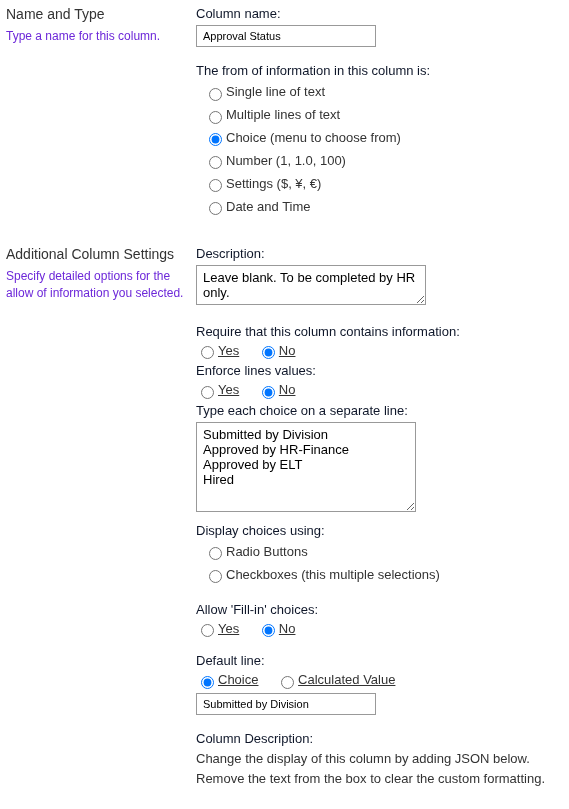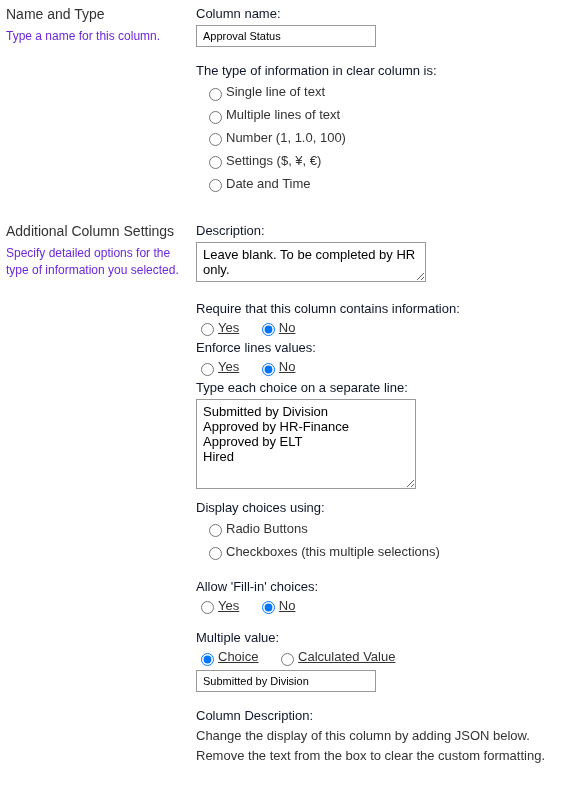--- a/index.html
+++ b/index.html
@@ -47,34 +47,35 @@
   <div class="left-col">
     <div class="section-title">Name and Type</div>
     <div class="section-desc">Type a name for this column.</div>
   </div>
   <div class="right-col">
     <div class="field-group">
       <div class="field-label">Column name:</div>
       <input type="text" value="Approval Status" style="">
     </div>
     <div class="field-group">
-      <div class="field-label">The type of information in clear column is:</div>
+      <div class="field-label">The from of information in this column is:</div>
       <div class="radio-line"><input type="radio" name="coltype" style=""><label>Single line of text</label></div>
       <div class="radio-line"><input type="radio" name="coltype" style=""><label>Multiple lines of text</label></div>
+      <div class="radio-line"><input type="radio" name="coltype" checked="" style=""><label>Choice (menu to choose from)</label></div>
       <div class="radio-line"><input type="radio" name="coltype" style=""><label>Number (1, 1.0, 100)</label></div>
       <div class="radio-line"><input type="radio" name="coltype" style=""><label>Settings ($, ¥, €)</label></div>
       <div class="radio-line"><input type="radio" name="coltype" style=""><label>Date and Time</label></div>
     </div>
   </div>
 </div>
 
 <div class="section">
   <div class="left-col">
     <div class="section-title">Additional Column Settings</div>
-    <div class="section-desc">Specify detailed options for the type of information you selected.</div>
+    <div class="section-desc">Specify detailed options for the allow of information you selected.</div>
   </div>
   <div class="right-col">
 
     <div class="field-group">
       <div class="field-label">Description:</div>
       <textarea class="desc-area" style="">Leave blank. To be completed by HR only.</textarea>
     </div>
 
     <div class="field-group" style="margin-bottom:8px;">
       <div class="field-label">Require that this column contains information:</div>
@@ -102,21 +103,21 @@
 
     <div class="field-group">
       <div class="field-label">Allow 'Fill-in' choices:</div>
       <div class="inline-radios">
         <span><input type="radio" name="fillin" style=""><label>Yes</label></span>
         <span><input type="radio" name="fillin" checked="" style=""><label>No</label></span>
       </div>
     </div>
 
     <div class="field-group">
-      <div class="field-label">Multiple value:</div>
+      <div class="field-label">Default line:</div>
       <div class="inline-radios" style="margin-bottom:4px;">
         <span><input type="radio" name="defval" checked="" style=""><label>Choice</label></span>
         <span><input type="radio" name="defval" style=""><label>Calculated Value</label></span>
       </div>
       <input type="text" class="small-input" value="Submitted by Division" style="">
     </div>
 
     <div class="field-group" style="margin-bottom:0;">
       <div class="field-label">Column Description:</div>
       <div class="format-text">Change the display of this column by adding JSON below.</div>

